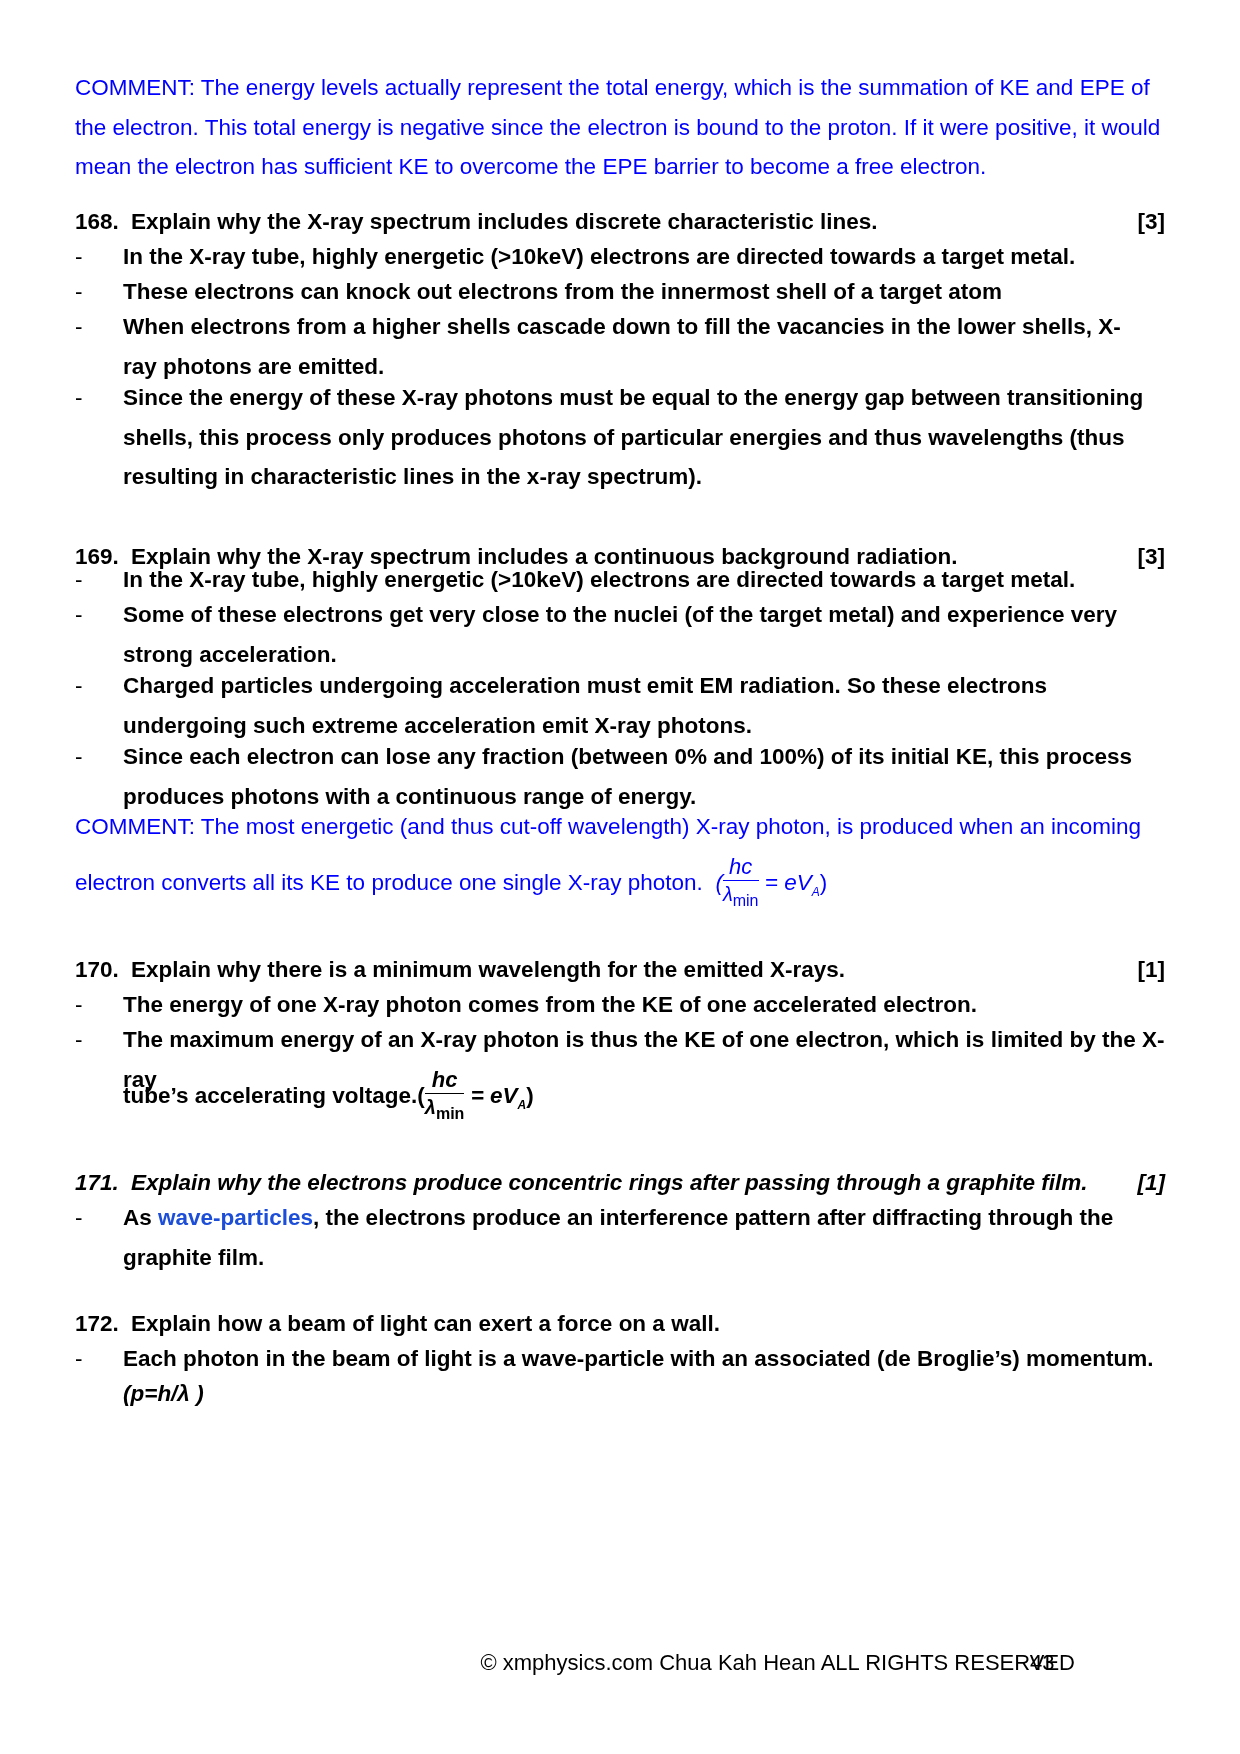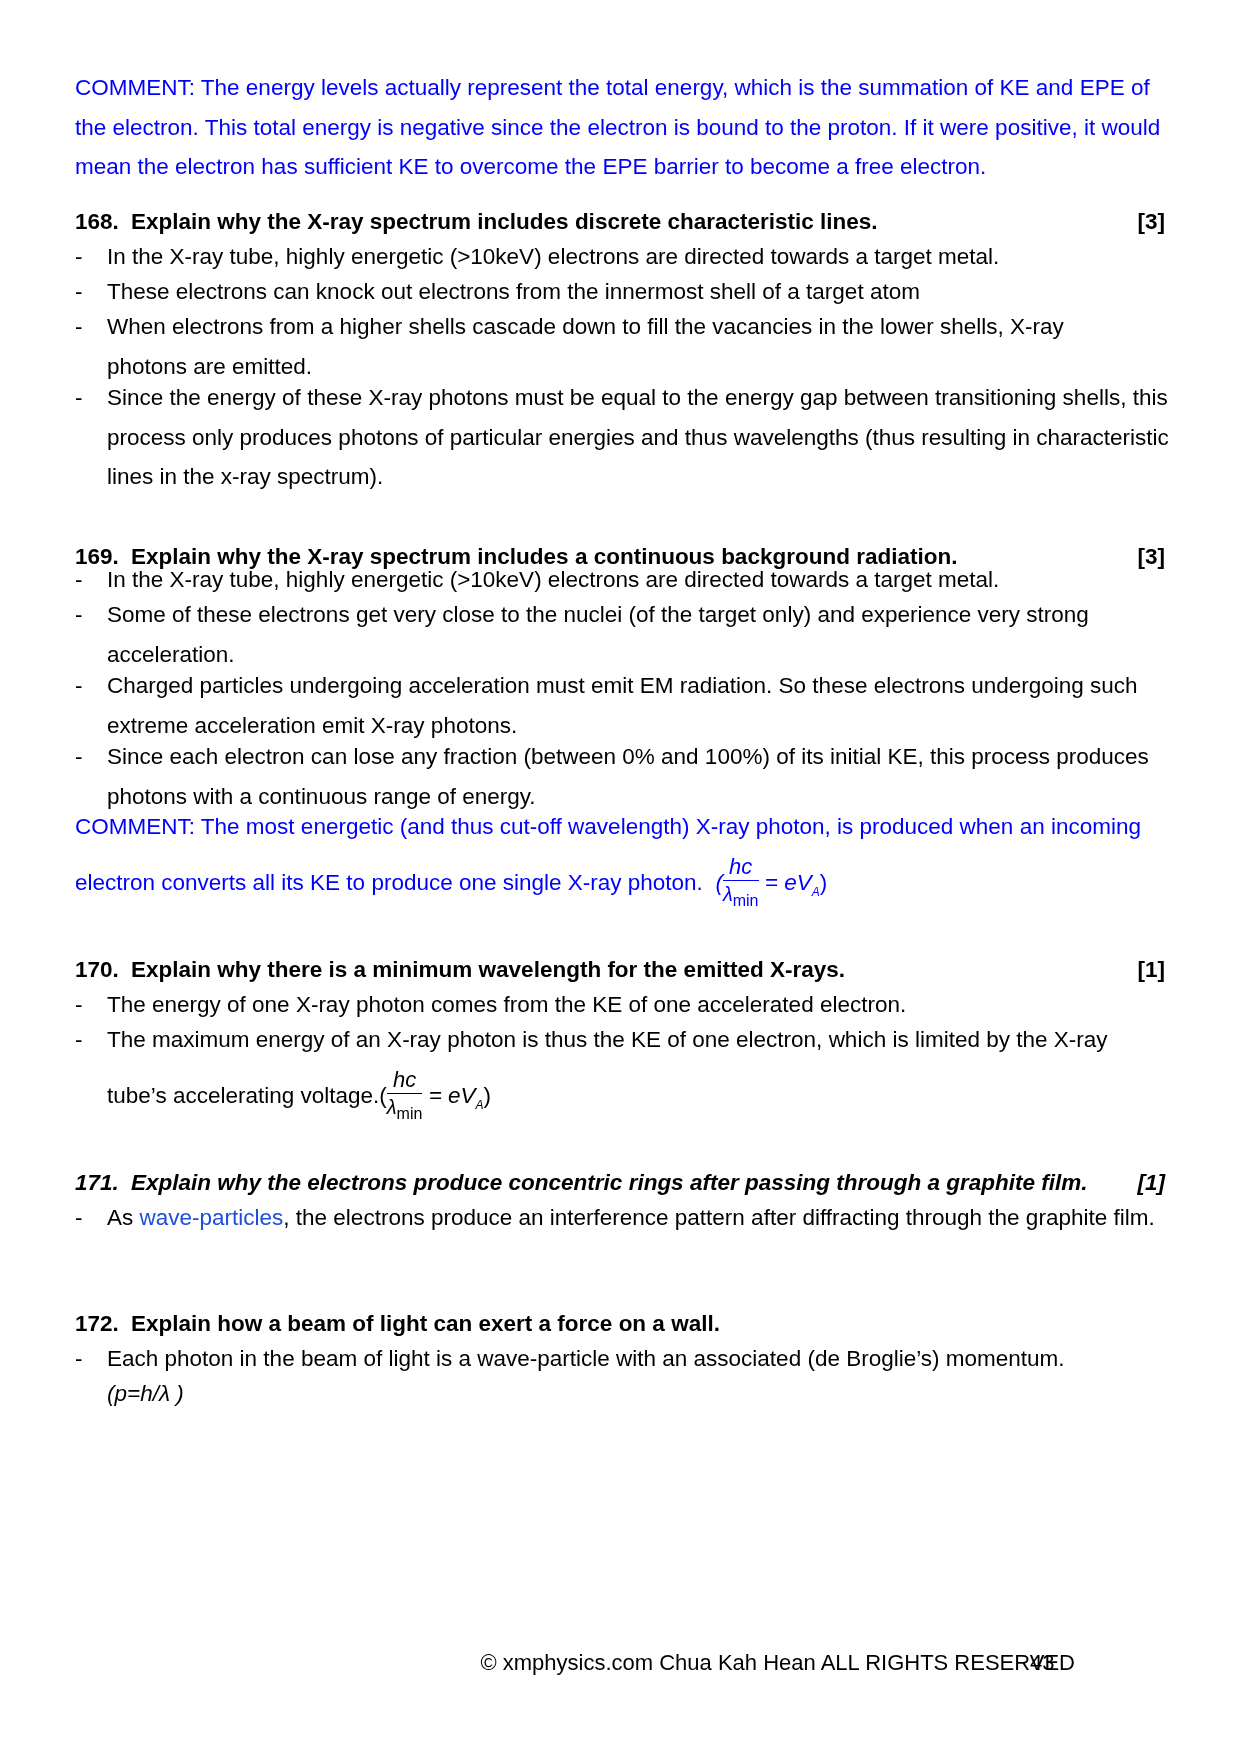--- a/index.html
+++ b/index.html
@@ -10,21 +10,21 @@
   }
   .page { position: absolute; left: 75px; top: 0; width: 1100px; }
   .para { position: absolute; left: 0; width: 1100px; line-height: 39.5px; }
   .comment { color: #0000ff; }
   .red { color: #1d4ed8; }
   .qhead { position: absolute; left: 0; width: 1090px; font-weight: bold; line-height: 39.5px; }
   .qhead .num { display: inline-block; width: 56px; }
   .qhead .marks { position: absolute; right: 0; top: 0; }
   .bullet { position: absolute; left: 0; width: 1100px; line-height: 39.5px; }
   .bullet .dash { position: absolute; left: 0; top: 0; }
-  .bullet .btext { margin-left: 32px; display: block; }
+  .bullet .btext { margin-left: 48px; display: block; font-weight: bold; }
   .frac { display: inline-block; vertical-align: middle; text-align: center; font-style: italic; font-size: 20px; line-height: 1; position: relative; top: -2px; }
   .frac .num-part { display: block; padding: 0 4px 2px 4px; border-bottom: 1.3px solid currentColor; font-size: 22px; }
   .frac .den-part { display: block; padding-top: 3px; font-size: 20px; }
   .frac .den-part sub { font-style: normal; font-size: 16px; }
   .eq { font-style: italic; }
   .eq sub { font-size: 12px; }
   .footer { position: absolute; top: 1650px; left: 75px; width: 1000px; font-size: 22px; text-align: right; }
   .footer .pgnum { position: absolute; left: 955px; top: 0; }
 </style>
 </head>
@@ -58,21 +58,21 @@
   <div class="qhead" style="top:537px;">
     <span class="num">169.</span><span>Explain why the X-ray spectrum includes a continuous background radiation.</span>
     <span class="marks">[3]</span>
   </div>
   <div class="bullet" style="top:560px;">
       <span class="dash">-</span>
       <span class="btext">In the X-ray tube, highly energetic (&gt;10keV) electrons are directed towards a target metal.</span>
     </div>
   <div class="bullet" style="top:595px;">
       <span class="dash">-</span>
-      <span class="btext">Some of these electrons get very close to the nuclei (of the target only) and experience very strong acceleration.</span>
+      <span class="btext">Some of these electrons get very close to the nuclei (of the target metal) and experience very strong acceleration.</span>
     </div>
   <div class="bullet" style="top:666px; width:1070px;">
       <span class="dash">-</span>
       <span class="btext">Charged particles undergoing acceleration must emit EM radiation. So these electrons undergoing such extreme acceleration emit X-ray photons.</span>
     </div>
   <div class="bullet" style="top:737px; width:1080px;">
       <span class="dash">-</span>
       <span class="btext">Since each electron can lose any fraction (between 0% and 100%) of its initial KE, this process produces photons with a continuous range of energy.</span>
     </div>
   <div class="para comment" style="top:807px;">COMMENT: The most energetic (and thus cut-off wavelength) X-ray photon, is produced when an incoming</div>

